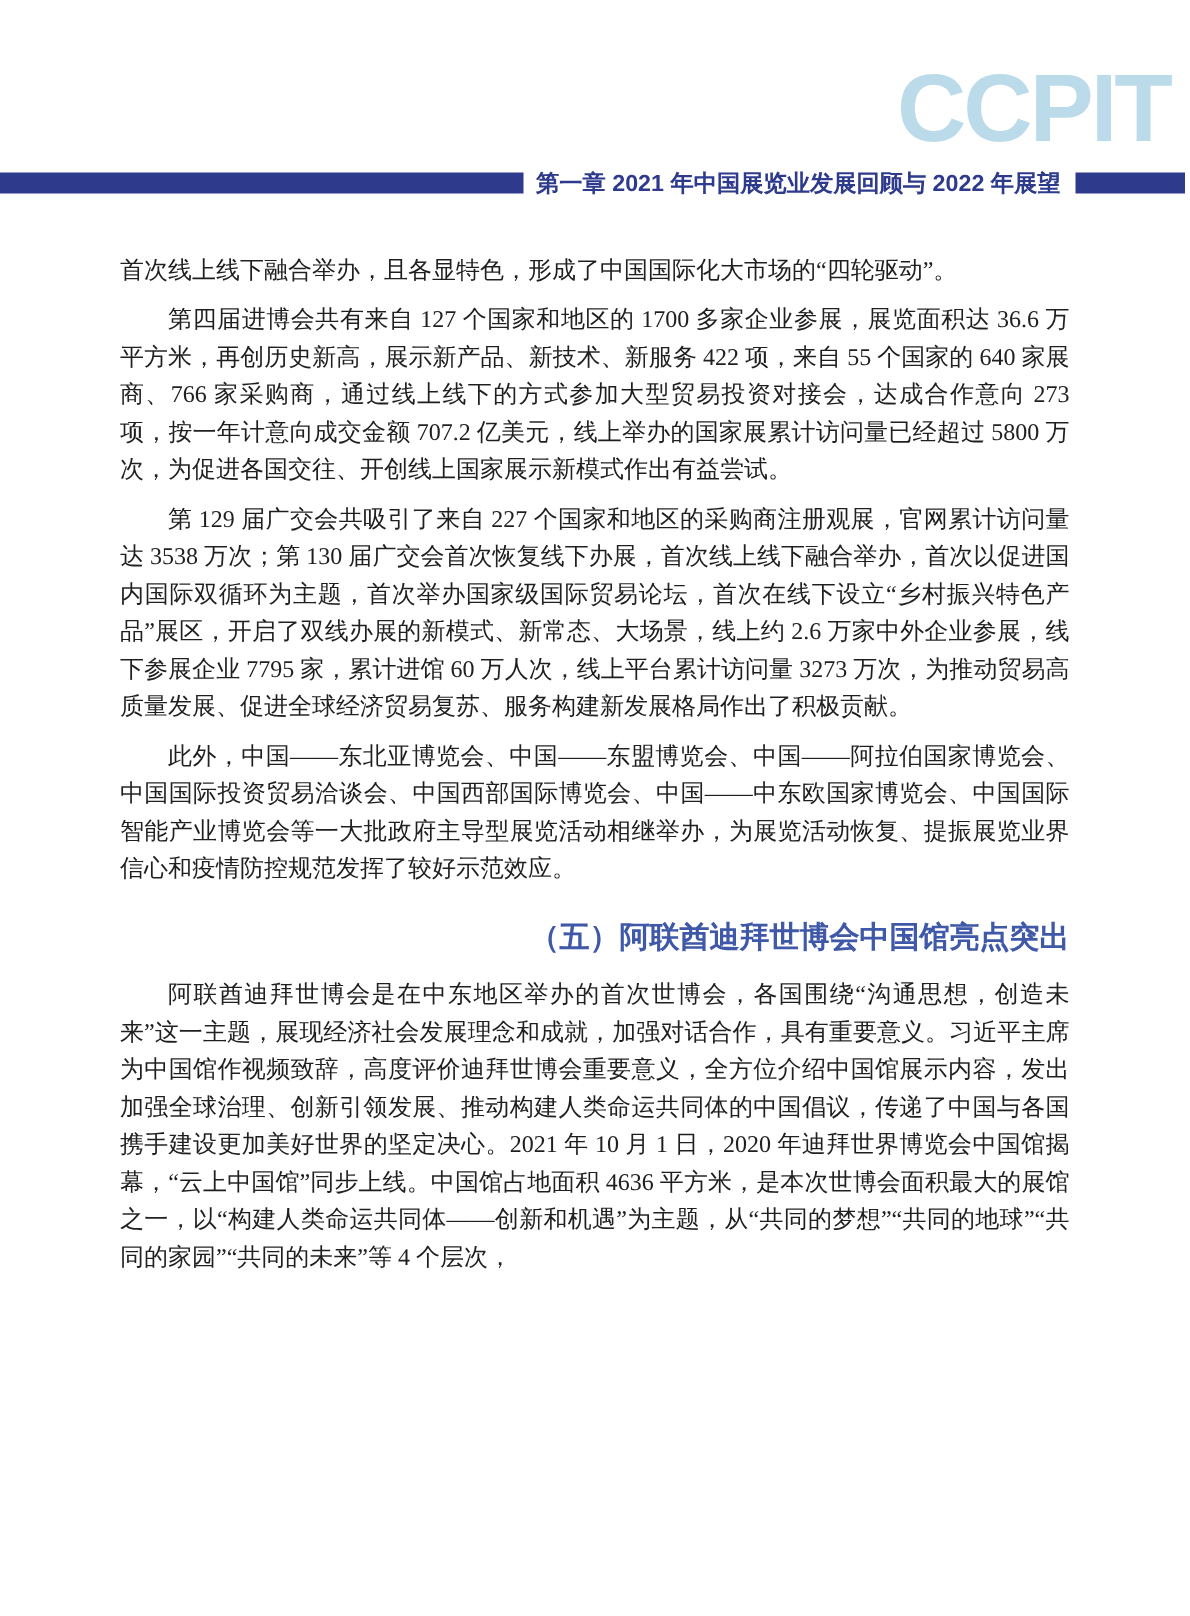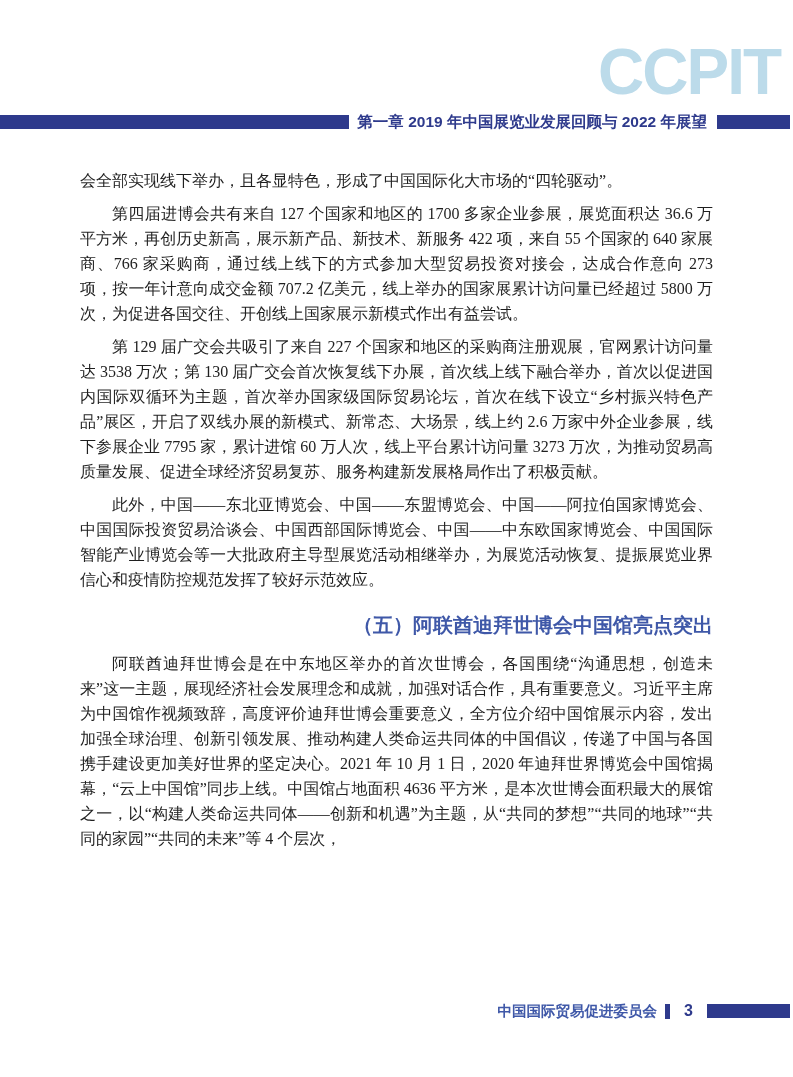--- a/index.html
+++ b/index.html
@@ -116,33 +116,27 @@
 </style>
 </head>
 <body>
 
 <div class="page">
 
   <div class="logo">CCPIT</div>
 
   <div class="chapter-header">
     <div class="hbar hbar-left"></div>
-    <div class="chapter-title">第一章  2019 年中国展览业发展回顾与 2022 年展望</div>
+    <div class="chapter-title">第一章  2021 年中国展览业发展回顾与 2022 年展望</div>
     <div class="hbar hbar-right"></div>
   </div>
 
   <div class="body-text">
-    <p class="no-indent">会全部实现线下举办，且各显特色，形成了中国国际化大市场的“四轮驱动”。</p>
+    <p class="no-indent">首次线上线下融合举办，且各显特色，形成了中国国际化大市场的“四轮驱动”。</p>
     <p>第四届进博会共有来自 127 个国家和地区的 1700 多家企业参展，展览面积达 36.6 万平方米，再创历史新高，展示新产品、新技术、新服务 422 项，来自 55 个国家的 640 家展商、766 家采购商，通过线上线下的方式参加大型贸易投资对接会，达成合作意向 273 项，按一年计意向成交金额 707.2 亿美元，线上举办的国家展累计访问量已经超过 5800 万次，为促进各国交往、开创线上国家展示新模式作出有益尝试。</p>
     <p>第 129 届广交会共吸引了来自 227 个国家和地区的采购商注册观展，官网累计访问量达 3538 万次；第 130 届广交会首次恢复线下办展，首次线上线下融合举办，首次以促进国内国际双循环为主题，首次举办国家级国际贸易论坛，首次在线下设立“乡村振兴特色产品”展区，开启了双线办展的新模式、新常态、大场景，线上约 2.6 万家中外企业参展，线下参展企业 7795 家，累计进馆 60 万人次，线上平台累计访问量 3273 万次，为推动贸易高质量发展、促进全球经济贸易复苏、服务构建新发展格局作出了积极贡献。</p>
     <p>此外，中国——东北亚博览会、中国——东盟博览会、中国——阿拉伯国家博览会、中国国际投资贸易洽谈会、中国西部国际博览会、中国——中东欧国家博览会、中国国际智能产业博览会等一大批政府主导型展览活动相继举办，为展览活动恢复、提振展览业界信心和疫情防控规范发挥了较好示范效应。</p>
     <h2 class="section-heading">（五）阿联酋迪拜世博会中国馆亮点突出</h2>
     <p>阿联酋迪拜世博会是在中东地区举办的首次世博会，各国围绕“沟通思想，创造未来”这一主题，展现经济社会发展理念和成就，加强对话合作，具有重要意义。习近平主席为中国馆作视频致辞，高度评价迪拜世博会重要意义，全方位介绍中国馆展示内容，发出加强全球治理、创新引领发展、推动构建人类命运共同体的中国倡议，传递了中国与各国携手建设更加美好世界的坚定决心。2021 年 10 月 1 日，2020 年迪拜世界博览会中国馆揭幕，“云上中国馆”同步上线。中国馆占地面积 4636 平方米，是本次世博会面积最大的展馆之一，以“构建人类命运共同体——创新和机遇”为主题，从“共同的梦想”“共同的地球”“共同的家园”“共同的未来”等 4 个层次，</p>
   </div>
 
-  <div class="page-footer">
-    <span class="footer-org">中国国际贸易促进委员会</span>
-    <span class="footer-sep"></span>
-    <span class="footer-page-number">3</span>
-    <div class="footer-bar"></div>
-  </div>
 
 </div>
 
 </body></html>

